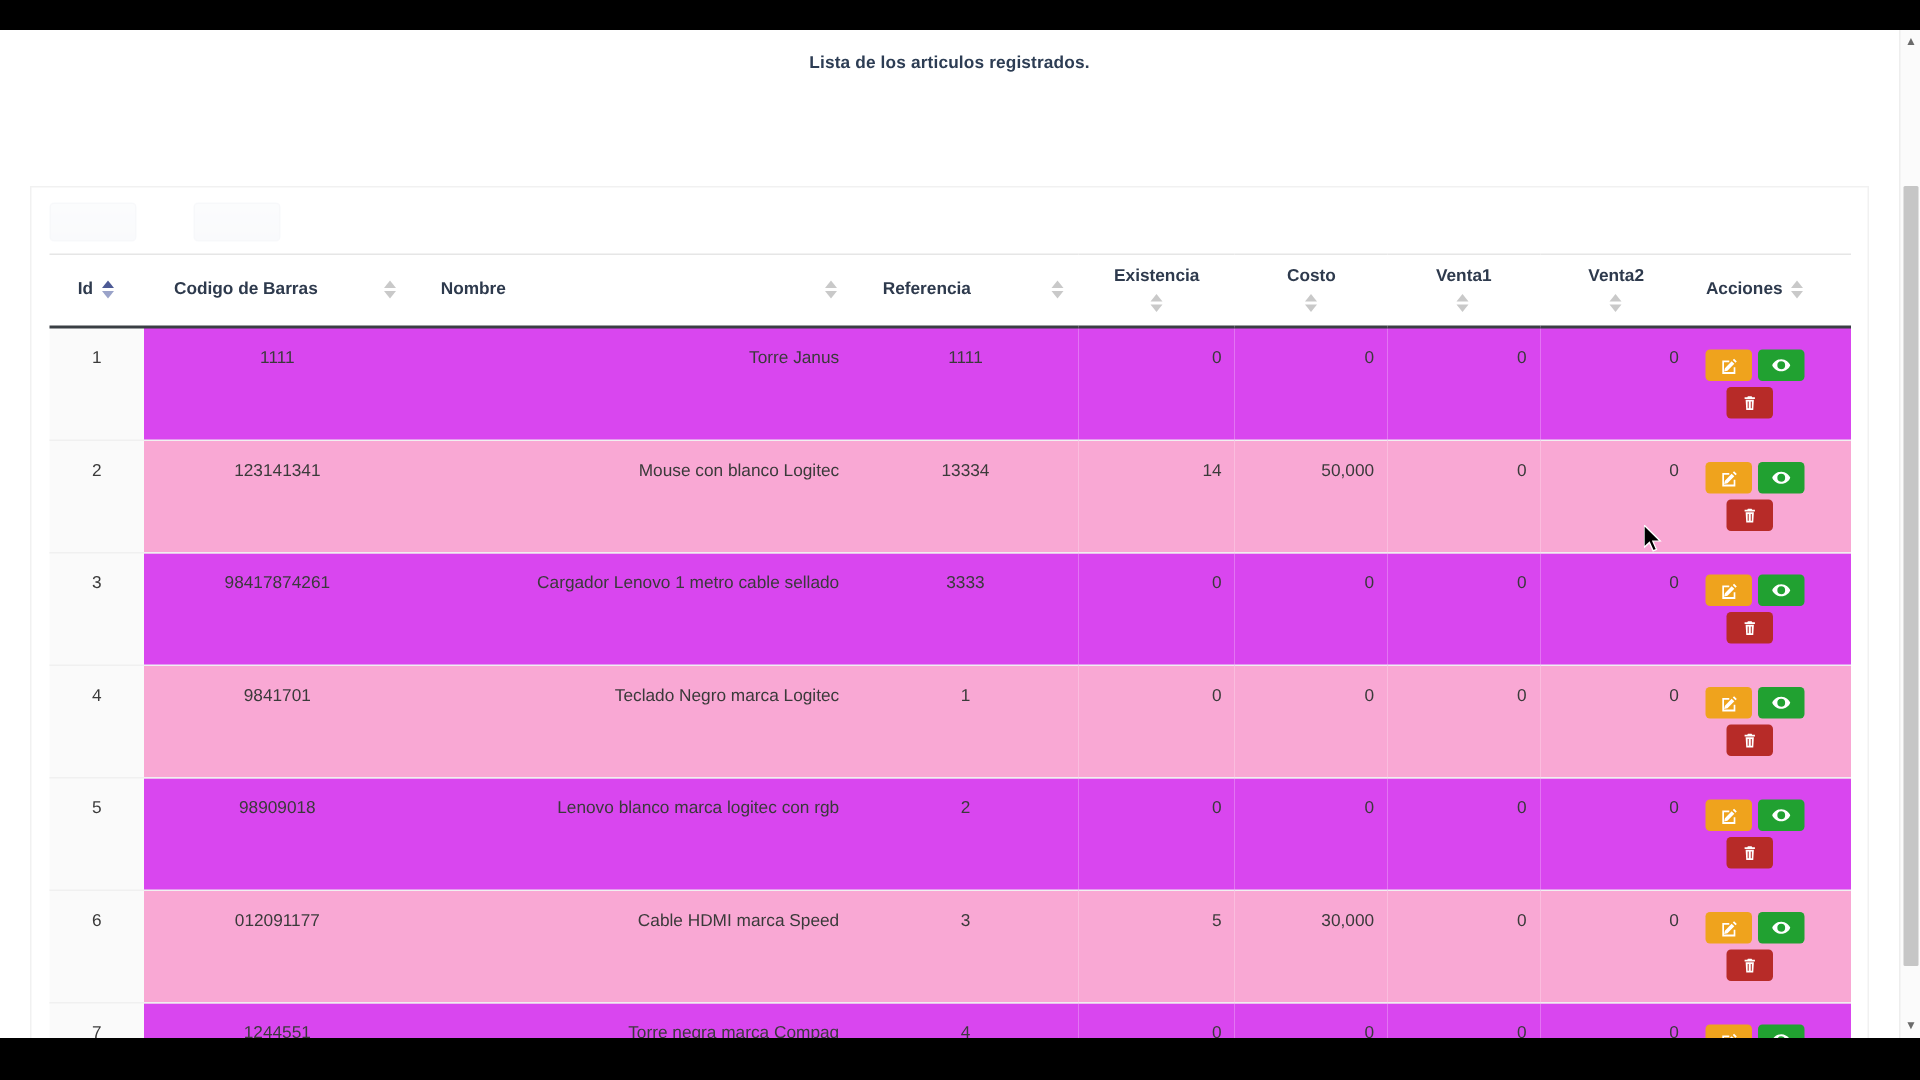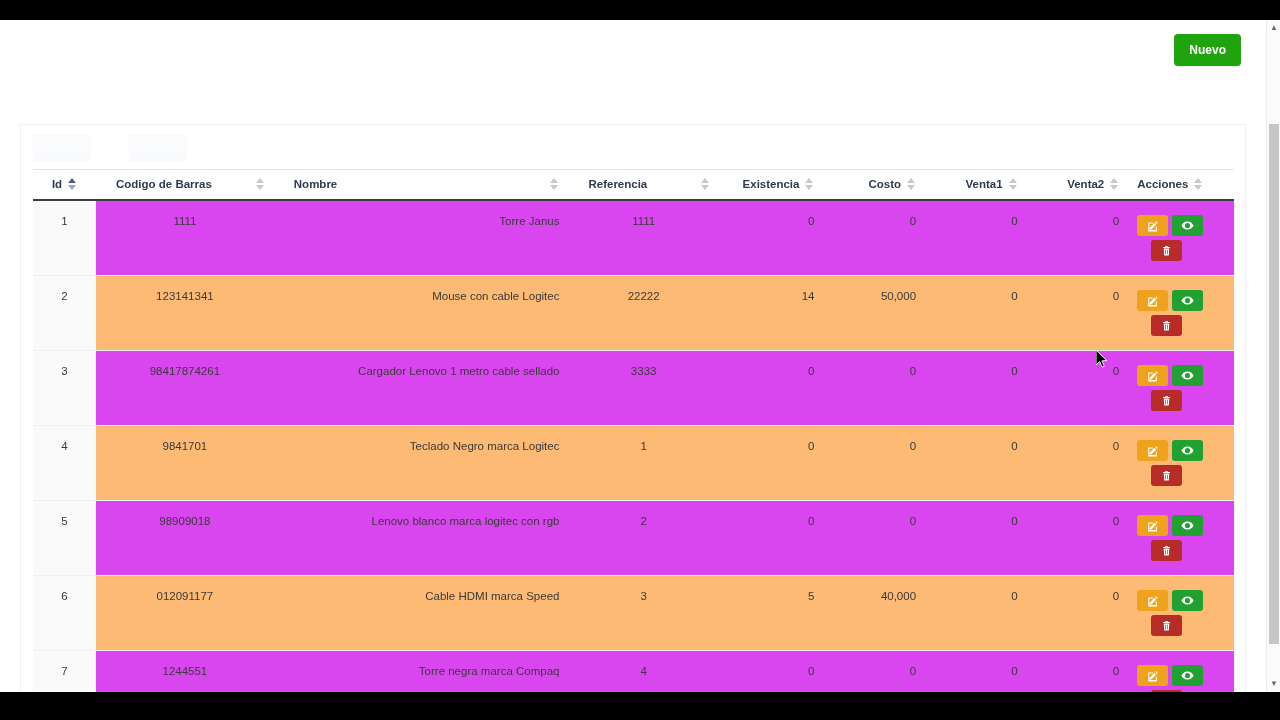--- a/index.html
+++ b/index.html
@@ -174,21 +174,21 @@
     vertical-align: middle;
     position: relative;
   }
   th .th-inner {
     display: flex;
     align-items: center;
     gap: 6px;
   }
   th.ta-left   .th-inner { justify-content: flex-start; }
   th.ta-center .th-inner { justify-content: center; }
-  th.ta-right  .th-inner { justify-content: flex-end; }
+  th.ta-right  .th-inner { justify-content: space-between; flex-direction: column; }
   th.spread .th-inner    { justify-content: space-between; margin-left: 11px; }
 
   .sort-ico {
     display: inline-block;
     width: 9px;
     position: relative;
     height: 12px;
     flex: none;
   }
   .sort-ico i {
@@ -211,21 +211,21 @@
 
   table.dt tbody td {
     padding: 14px 9px;
     border-top: 1px solid #f0f0f0;
     vertical-align: top;
     font-size: 11.5px;
     color: #3a3a3a;
     height: 55px;
   }
   table.dt tbody tr.odd  td { background: #d946ef; }
-  table.dt tbody tr.even td { background: #fdba74; }
+  table.dt tbody tr.even td { background: #f9a8d4; }
   table.dt tbody tr td.col-sorted { background: rgba(0,0,0,0.018); }
 
   .ta-left   { text-align: right; }
   .ta-center { text-align: center; }
   .ta-right  { text-align: right; }
 
   
   .actions {
     display: flex;
     flex-wrap: wrap;
@@ -263,24 +263,22 @@
 <body>
 
 <div id="screen">
 
   <div class="bar-top"></div>
 
   <div class="viewport">
 
     <div class="content">
 
-
-      <div class="new-btn-row">
-        <button class="btn-nuevo">Nuevo</button>
-      </div>
+      <div class="page-title">Lista de los articulos registrados.</div>
+
 
       <div class="card">
 
         <div class="dt-top">
           <div class="dt-buttons">
             <div class="ghost-btn"></div>
             <div class="ghost-btn"></div>
           </div>
         </div>
 
@@ -416,22 +414,22 @@
                           <path fill="#b72b28" d="M6 6h1v6.6H6zm3 0h1v6.6H9z"></path>
                         </svg>
                       </span>
                     </button>
                   </div>
                 </td>
               </tr>
               <tr class="even">
                 <td class="ta-center col-sorted">2</td>
                 <td class="ta-center">123141341</td>
-                <td class="ta-left">Mouse con cable Logitec</td>
-                <td class="ta-center">22222</td>
+                <td class="ta-left">Mouse con blanco Logitec</td>
+                <td class="ta-center">13334</td>
                 <td class="ta-right">14</td>
                 <td class="ta-right">50,000</td>
                 <td class="ta-right">0</td>
                 <td class="ta-right">0</td>
                 <td class="ta-left">
                   <div class="actions">
                     <button class="act edit" style="background: rgb(239, 163, 29);">
                       <span>
                         <svg width="12" height="12" viewBox="0 0 16 16">
                           <path fill="#fff" d="M12.1 1.5 14.5 3.9 13.3 5.1 10.9 2.7zM9.9 3.7l2.4 2.4-6.1 6.1-3 .7.7-3z"></path>
@@ -571,21 +569,21 @@
                     </button>
                   </div>
                 </td>
               </tr>
               <tr class="even">
                 <td class="ta-center col-sorted">6</td>
                 <td class="ta-center">012091177</td>
                 <td class="ta-left">Cable HDMI marca Speed</td>
                 <td class="ta-center">3</td>
                 <td class="ta-right">5</td>
-                <td class="ta-right">40,000</td>
+                <td class="ta-right">30,000</td>
                 <td class="ta-right">0</td>
                 <td class="ta-right">0</td>
                 <td class="ta-left">
                   <div class="actions">
                     <button class="act edit" style="background: rgb(239, 163, 29);">
                       <span>
                         <svg width="12" height="12" viewBox="0 0 16 16">
                           <path fill="#fff" d="M12.1 1.5 14.5 3.9 13.3 5.1 10.9 2.7zM9.9 3.7l2.4 2.4-6.1 6.1-3 .7.7-3z"></path>
                           <path fill="#fff" d="M1.6 3.2h6.2v1.5H3.1v8.6h8.6V9h1.5v6.2H1.6z"></path>
                         </svg>

